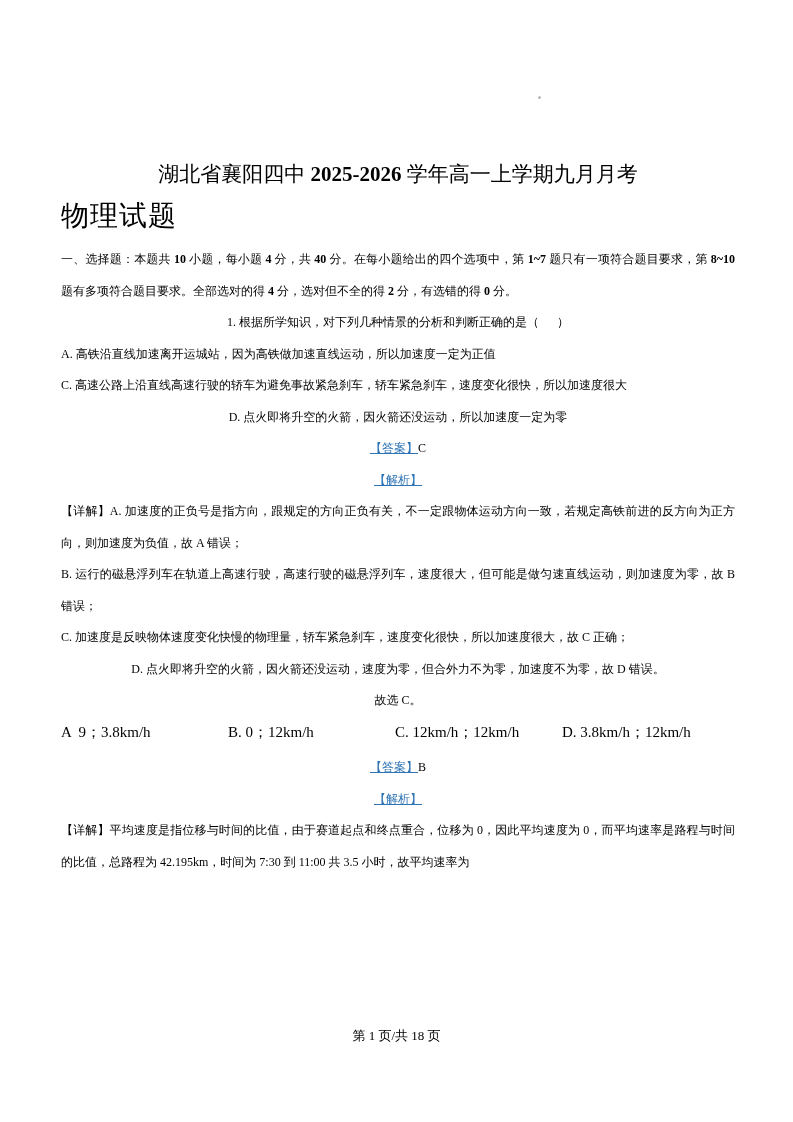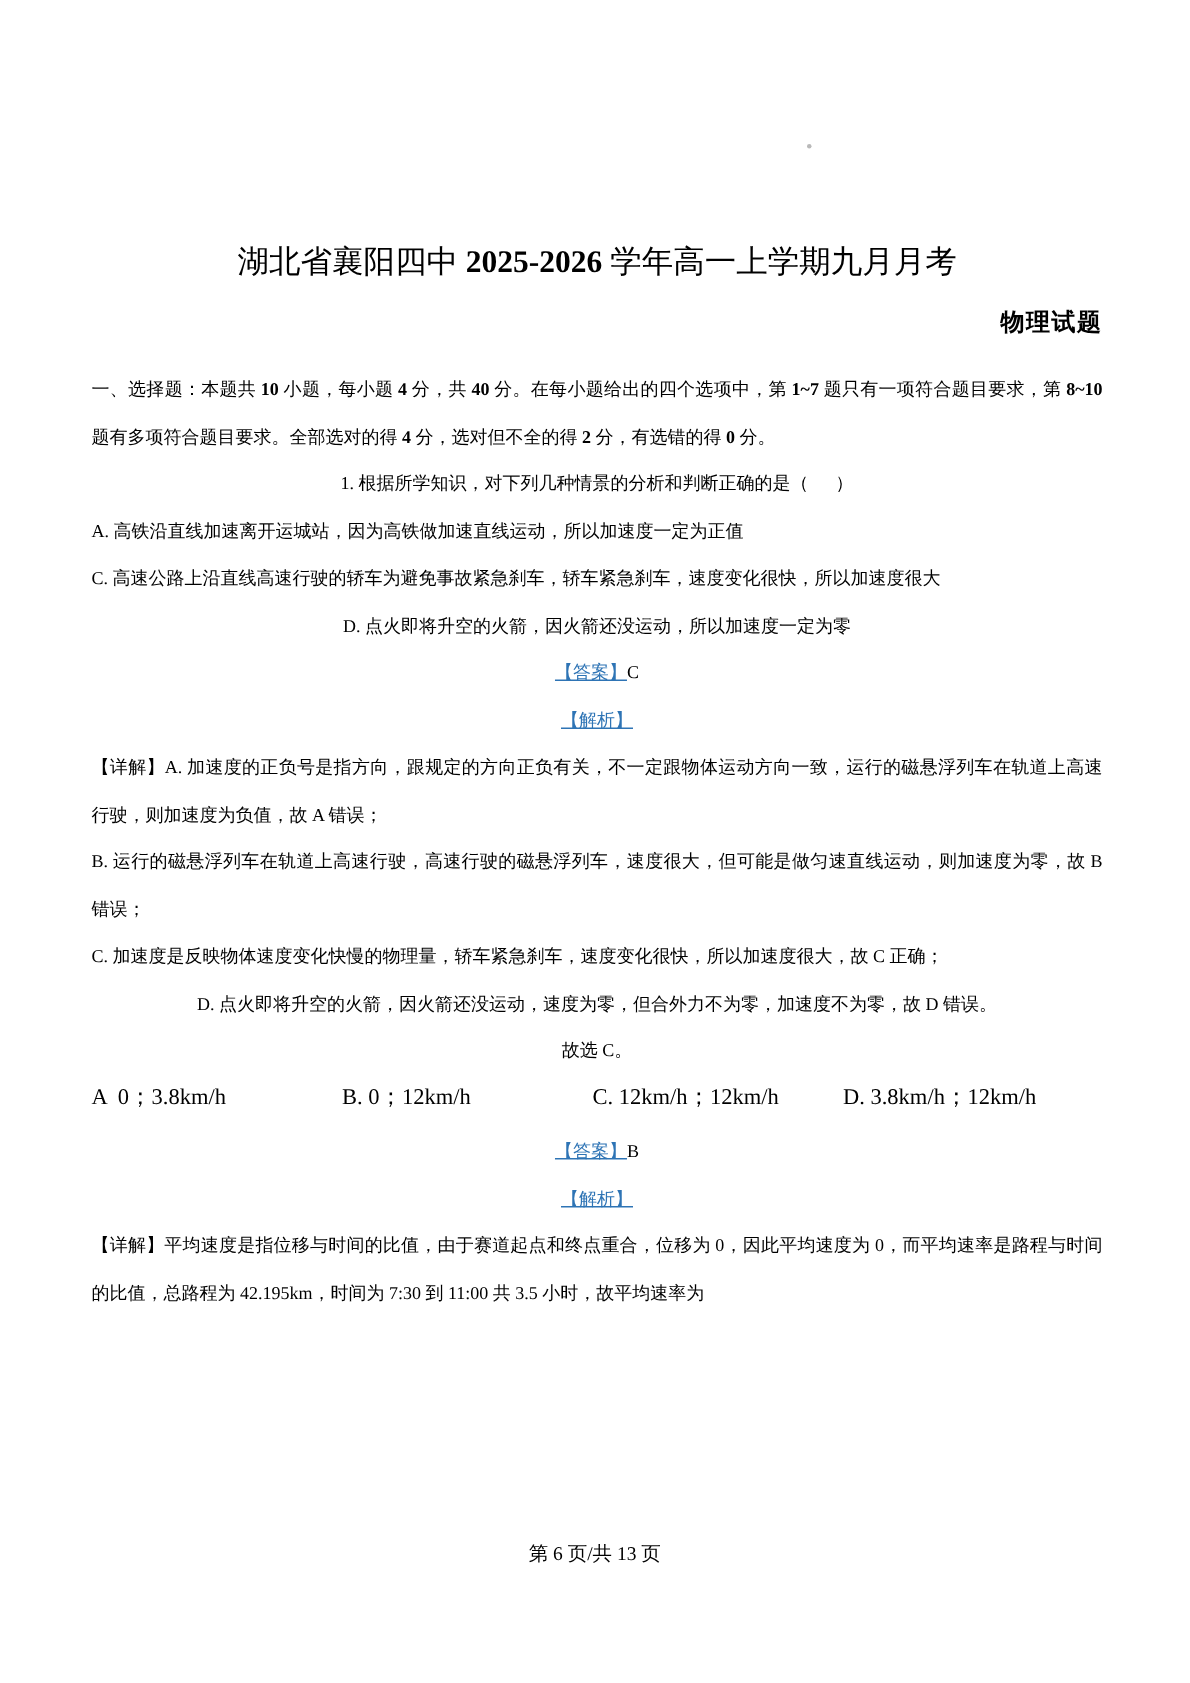--- a/index.html
+++ b/index.html
@@ -16,21 +16,21 @@
     background:#b9b9b9;border-radius:50%;
   }
   .content{
     position:absolute;left:61px;top:158px;width:674px;
   }
   .doc-title{
     font-size:21px;font-weight:normal;text-align:center;
     line-height:32px;margin:0 0 10px 0;white-space:pre-wrap;
   }
   .doc-subtitle{
-    font-size:16px;font-weight:bold;text-align:right;
+    font-size:28px;font-weight:normal;text-align:left;
     line-height:32px;margin:0 0 12px 0;letter-spacing:1px;
   }
   .t{
     font-size:12px;line-height:31.5px;margin:0;
     text-align:justify;white-space:pre-wrap;
   }
   .nj{text-align:center;}
   .b{font-weight:bold;}
   .blue{color:#2e74b5;text-decoration:underline;}
   .opts{
@@ -57,35 +57,35 @@
 
     <p class="t"><span>一、选择题：本题共 </span><span class="b">10</span><span> 小题，每小题 </span><span class="b">4</span><span> 分，共 </span><span class="b">40</span><span> 分。在每小题给出的四个选项中，第 </span><span class="b">1~7</span><span> 题只有一项符合题目要求，第 </span><span class="b">8~10</span><span> 题有多项符合题目要求。全部选对的得 </span><span class="b">4</span><span> 分，选对但不全的得 </span><span class="b">2</span><span> 分，有选错的得 </span><span class="b">0</span><span> 分。</span></p>
 
     <div>
       <p class="t nj">1. 根据所学知识，对下列几种情景的分析和判断正确的是（      ）</p>
       <p class="t">A. 高铁沿直线加速离开运城站，因为高铁做加速直线运动，所以加速度一定为正值</p>
       <p class="t">C. 高速公路上沿直线高速行驶的轿车为避免事故紧急刹车，轿车紧急刹车，速度变化很快，所以加速度很大</p>
       <p class="t nj">D. 点火即将升空的火箭，因火箭还没运动，所以加速度一定为零</p>
       <p class="t nj"><span class="blue">【答案】</span><span>C</span></p>
       <p class="t nj"><span class="blue">【解析】</span></p>
-      <p class="t">【详解】A. 加速度的正负号是指方向，跟规定的方向正负有关，不一定跟物体运动方向一致，运行的磁悬浮列车在轨道上高速行驶，则加速度为负值，故 A 错误；</p>
+      <p class="t">【详解】A. 加速度的正负号是指方向，跟规定的方向正负有关，不一定跟物体运动方向一致，若规定高铁前进的反方向为正方向，则加速度为负值，故 A 错误；</p>
       <p class="t">B. 运行的磁悬浮列车在轨道上高速行驶，高速行驶的磁悬浮列车，速度很大，但可能是做匀速直线运动，则加速度为零，故 B 错误；</p>
       <p class="t">C. 加速度是反映物体速度变化快慢的物理量，轿车紧急刹车，速度变化很快，所以加速度很大，故 C 正确；</p>
       <p class="t nj">D. 点火即将升空的火箭，因火箭还没运动，速度为零，但合外力不为零，加速度不为零，故 D 错误。</p>
       <p class="t nj">故选 C。</p>
     </div>
 
     <div>
       <div class="opts">
-        <span>A  0；3.8km/h</span>
+        <span>A  9；3.8km/h</span>
         <span>B. 0；12km/h</span>
         <span>C. 12km/h；12km/h</span>
         <span>D. 3.8km/h；12km/h</span>
       </div>
       <p class="t nj ans"><span class="blue">【答案】</span><span>B</span></p>
       <p class="t nj"><span class="blue">【解析】</span></p>
       <p class="t">【详解】平均速度是指位移与时间的比值，由于赛道起点和终点重合，位移为 0，因此平均速度为 0，而平均速率是路程与时间的比值，总路程为 42.195km，时间为 7:30 到 11:00 共 3.5 小时，故平均速率为</p>
     </div>
 
   </div>
 
-  <div class="footer"><span>第 6 页/共 13 页</span></div>
+  <div class="footer"><span>第 1 页/共 18 页</span></div>
 </div>
 
 </body></html>

